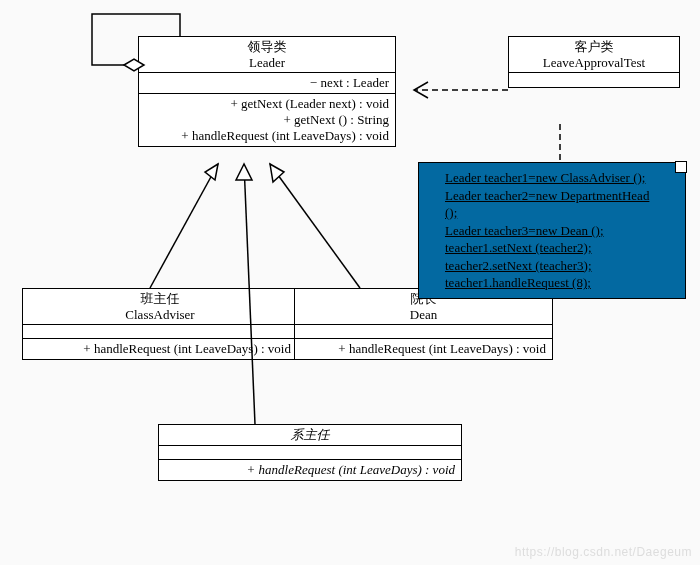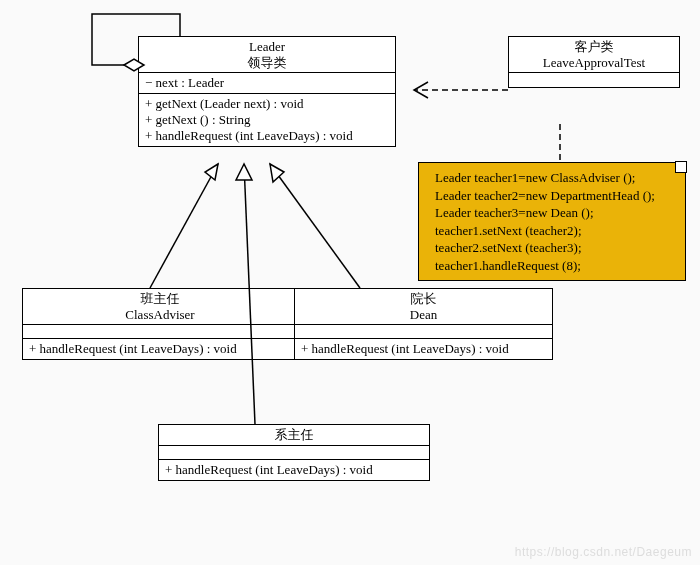--- a/index.html
+++ b/index.html
@@ -14,29 +14,31 @@
   }
   .uml-class {
     position: absolute;
     border: 1.5px solid #000;
     background: #fff;
   }
   .compartment {
     border-bottom: 1.5px solid #000;
     padding: 2px 6px;
     min-height: 14px;
+    text-align: right;
   }
   .compartment:last-child { border-bottom: none; }
   .compartment.title { text-align: center; line-height: 1.2; }
   .note {
     position: absolute;
     border: 1.5px solid #000;
-    background: #eab308;
-    padding: 6px 16px;
+    background: #0369a1;
+    padding: 6px 26px;
     line-height: 1.35;
+    text-decoration: underline;
   }
   .note-fold {
     position: absolute;
     border: 1.5px solid #000;
     background: #fff;
     width: 12px;
     height: 12px;
   }
   svg.connectors {
     position: absolute;
@@ -57,22 +59,22 @@
     font-size: 12px;
     letter-spacing: 0.5px;
     margin-top: 21px;
   }
 </style>
 </head>
 <body>
 
 <div class="uml-class" style="left:138px; top:36px; width:258px;">
   <div class="compartment title">
+    <div>领导类</div>
     <div>Leader</div>
-    <div>领导类</div>
   </div>
   <div class="compartment">
     <div>− next : Leader</div>
   </div>
   <div class="compartment">
     <div>+ getNext (Leader next) : void</div>
     <div>+ getNext () : String</div>
     <div>+ handleRequest (int LeaveDays) : void</div>
   </div>
 </div>
@@ -100,21 +102,21 @@
   <div class="compartment title">
     <div>院长</div>
     <div>Dean</div>
   </div>
   <div class="compartment"></div>
   <div class="compartment">
     <div>+ handleRequest (int LeaveDays) : void</div>
   </div>
 </div>
 
-<div class="uml-class" style="left:158px; top:424px; width:272px;">
+<div class="uml-class" style="left:158px; top:424px; width:304px;font-style:italic;">
   <div class="compartment title">
     <div>系主任</div>
   </div>
   <div class="compartment"></div>
   <div class="compartment">
     <div>+ handleRequest (int LeaveDays) : void</div>
   </div>
 </div>
 
 <div class="note" style="left:418px; top:162px; width:268px;">

